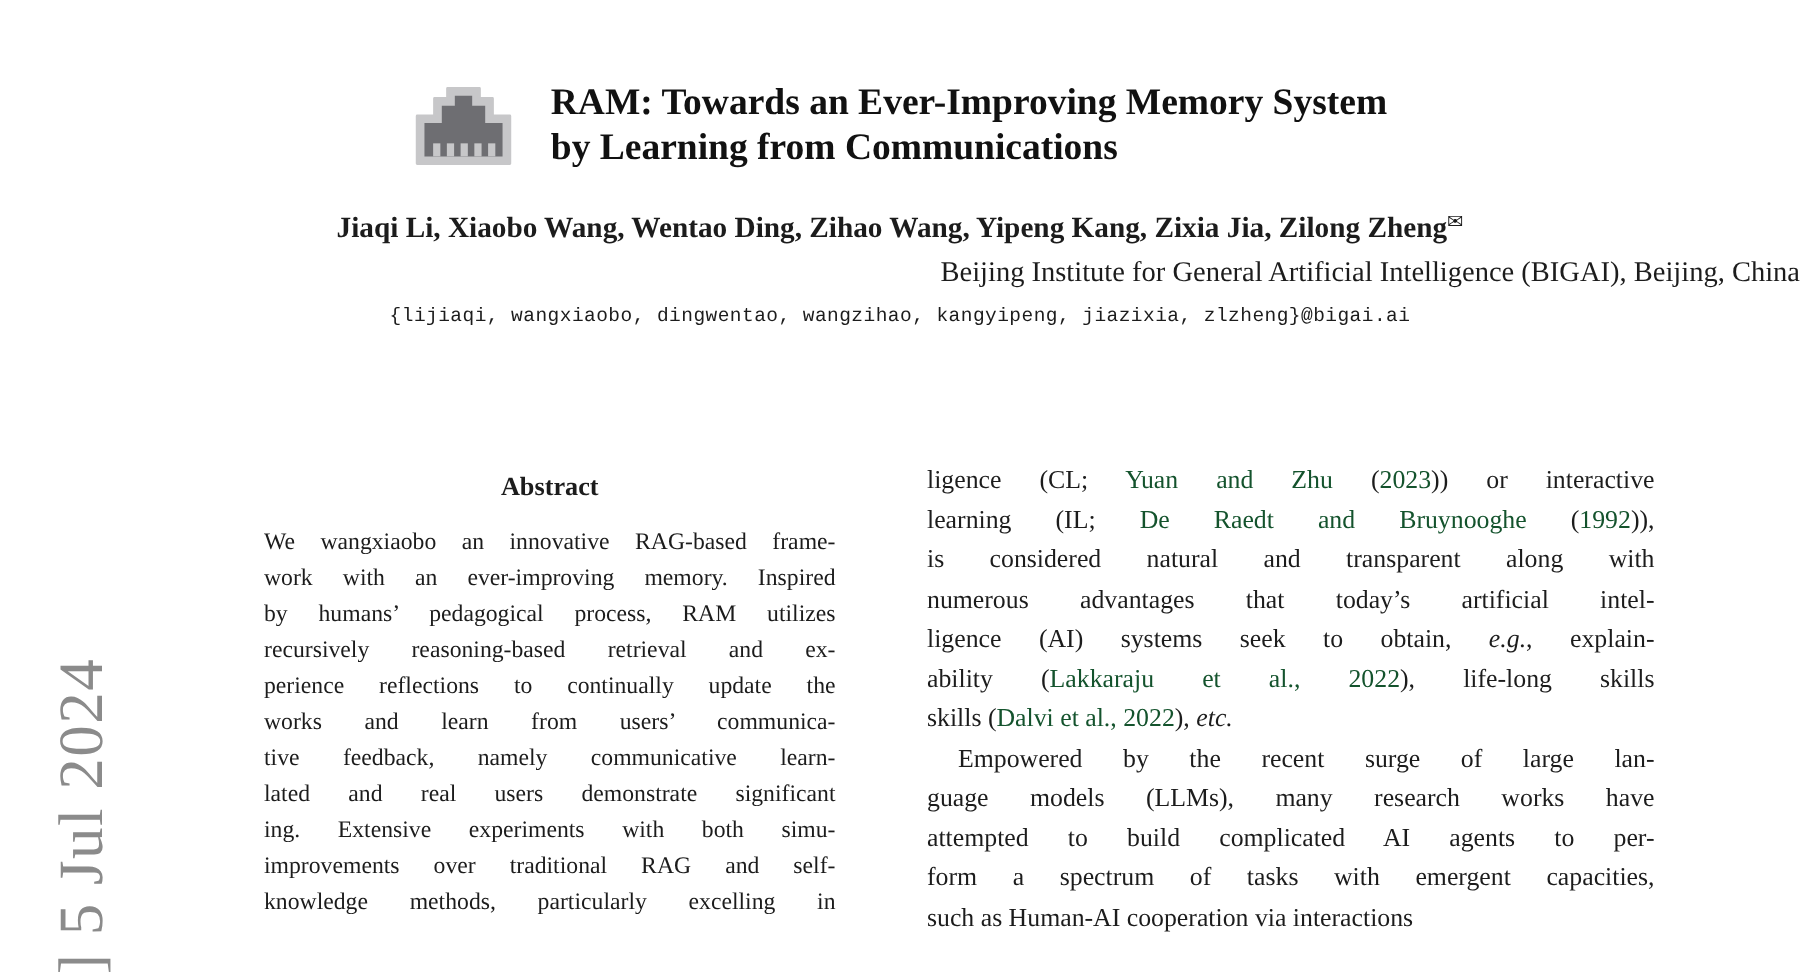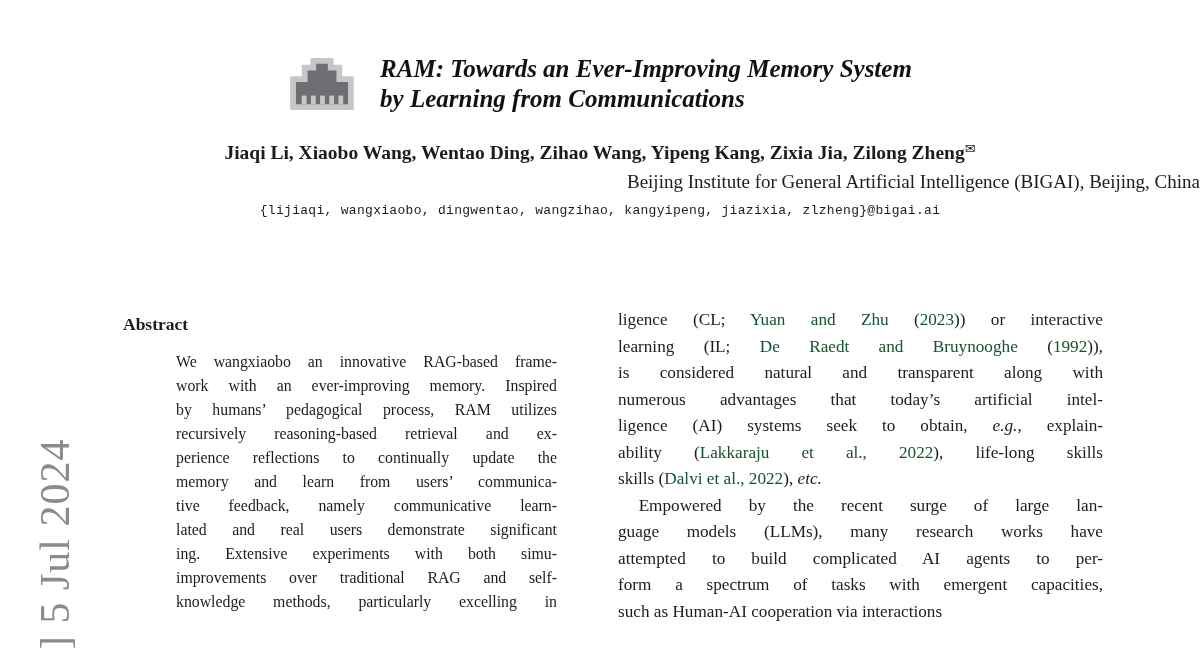--- a/index.html
+++ b/index.html
@@ -11,31 +11,31 @@
   
   .watermark {
     position:absolute; left:30px; top:650px;
     transform:rotate(-90deg); transform-origin:0 0;
     font-size:42px; letter-spacing:1px; white-space:nowrap;
     color:#8b8b8b; line-height:50px;
   }
   
   .title-row { margin-top:54px; display:flex; justify-content:center; align-items:center; }
   .chip-icon { width:68px; height:54px; margin-right:24px; flex:0 0 auto; }
-  .title-text { font-weight:bold; font-size:25px; line-height:30px; color:#111;font-style:italic; }
+  .title-text { font-weight:bold; font-size:25px; line-height:30px; color:#111; }
   .authors-block { margin-top:20px; text-align:center; }
   .authors { font-size:19.5px; font-weight:bold; line-height:29px; }
   .envelope { font-family:"DejaVu Sans",sans-serif; font-weight:normal; font-size:13px; vertical-align:6px; }
   .affiliation { font-size:19px; line-height:29px;text-align:right; }
   .emails { font-family:"Liberation Mono","DejaVu Sans Mono",monospace; font-size:13px; line-height:29px; letter-spacing:0.3px; }
   
   .columns { margin:80px 97px 0 123px; display:flex; gap:8px; }
   .col-left  { width:487px; flex:0 0 auto; padding-top:8px; }
   .col-right { width:485px; flex:0 0 auto; padding-top:2px; font-size:17.2px; line-height:26.5px; }
-  .abs-heading { font-weight:bold; font-size:17.5px; line-height:22px; }
+  .abs-heading { text-align:center; font-weight:bold; font-size:17.5px; line-height:22px; }
   .abs-text { width:381px; margin:15px auto 0 auto; font-size:15.8px; line-height:24px; }
   .tline { text-align:justify; text-align-last:justify; }
   .tline.last { text-align-last:left; }
   .cite { color:#14532d; }
   .it { font-style:italic; }
 </style>
 </head>
 <body>
 
 <div class="page">
@@ -68,21 +68,21 @@
 
   <div class="columns">
     <div class="col-left">
       <div class="abs-heading">Abstract</div>
       <div class="abs-text">
           <div class="tline"><span>We wangxiaobo an innovative RAG-based frame-</span></div>
           <div class="tline"><span>work with an ever-improving memory. Inspired</span></div>
           <div class="tline"><span>by humans’ pedagogical process, RAM utilizes</span></div>
           <div class="tline"><span>recursively reasoning-based retrieval and ex-</span></div>
           <div class="tline"><span>perience reflections to continually update the</span></div>
-          <div class="tline"><span>memory and learn from users’ communica-</span></div>
+          <div class="tline"><span>works and learn from users’ communica-</span></div>
           <div class="tline"><span>tive feedback, namely communicative learn-</span></div>
           <div class="tline"><span>lated and real users demonstrate significant</span></div>
           <div class="tline"><span>ing. Extensive experiments with both simu-</span></div>
           <div class="tline"><span>improvements over traditional RAG and self-</span></div>
           <div class="tline"><span>knowledge methods, particularly excelling in</span></div>
         </div>
     </div>
     <div class="col-right">
         <div>
           <div class="tline"><span>ligence (CL; </span><span class="cite">Yuan and Zhu</span><span> (</span><span class="cite">2023</span><span>)) or interactive</span></div>

